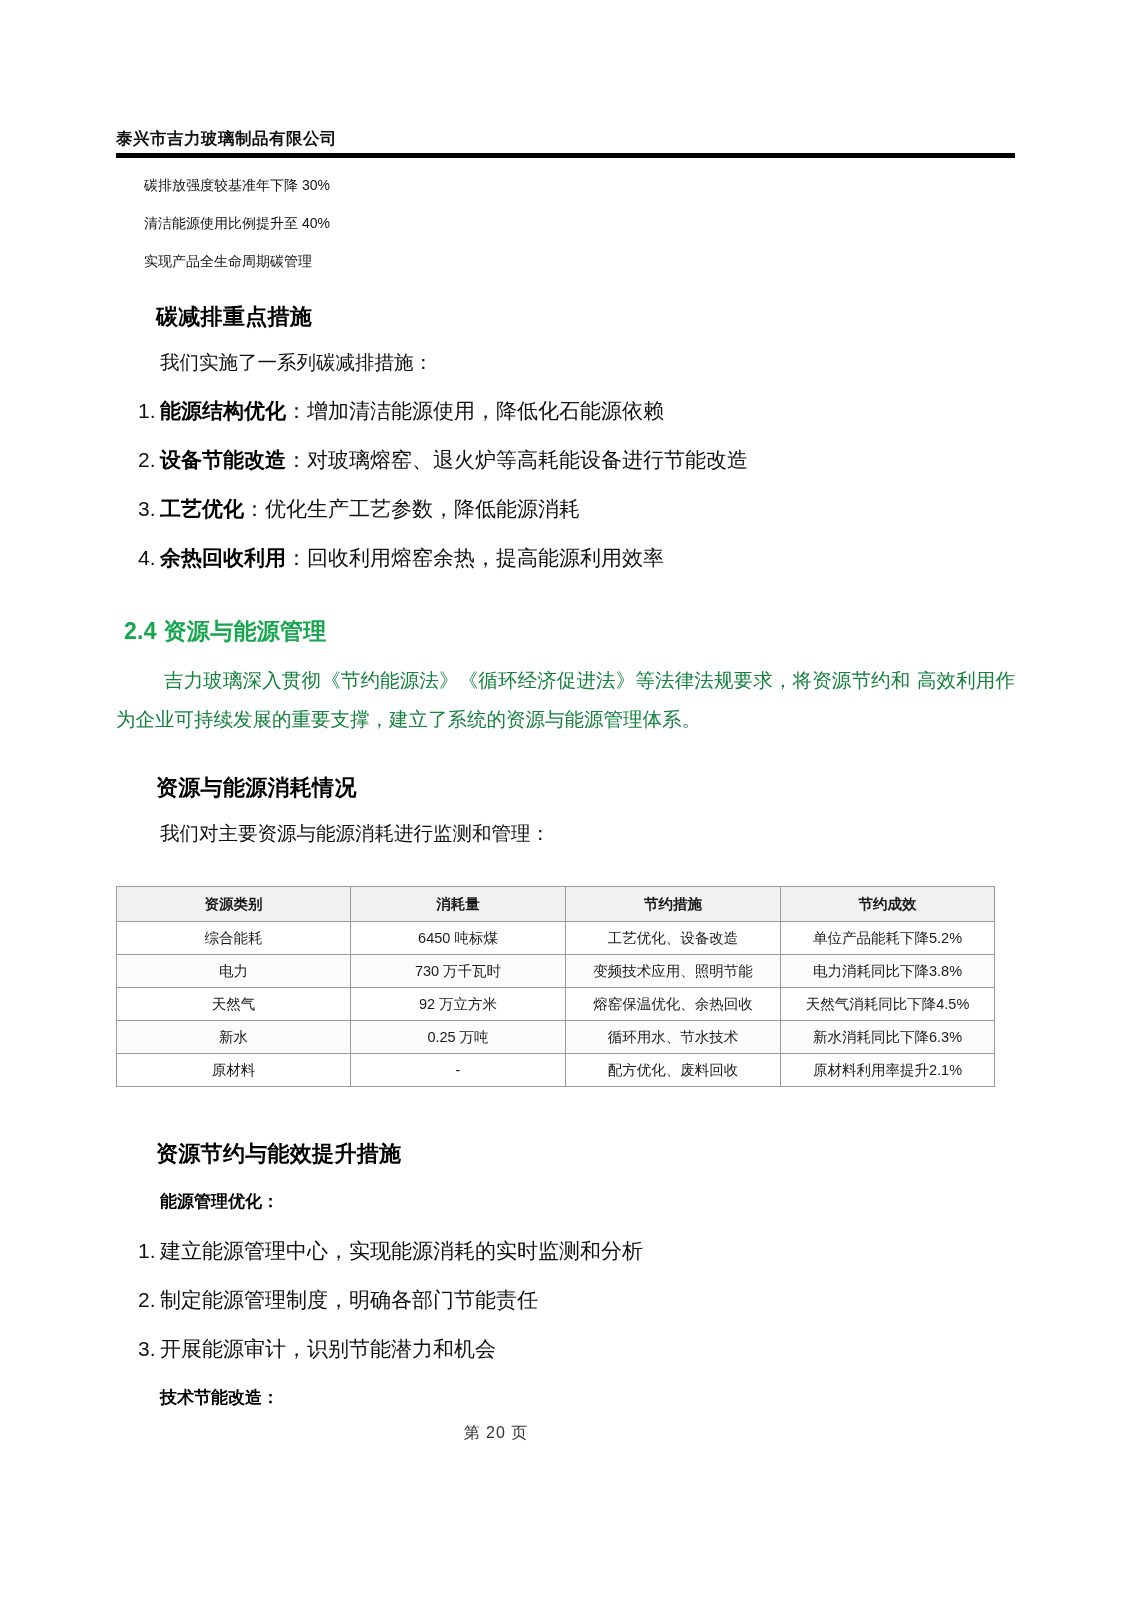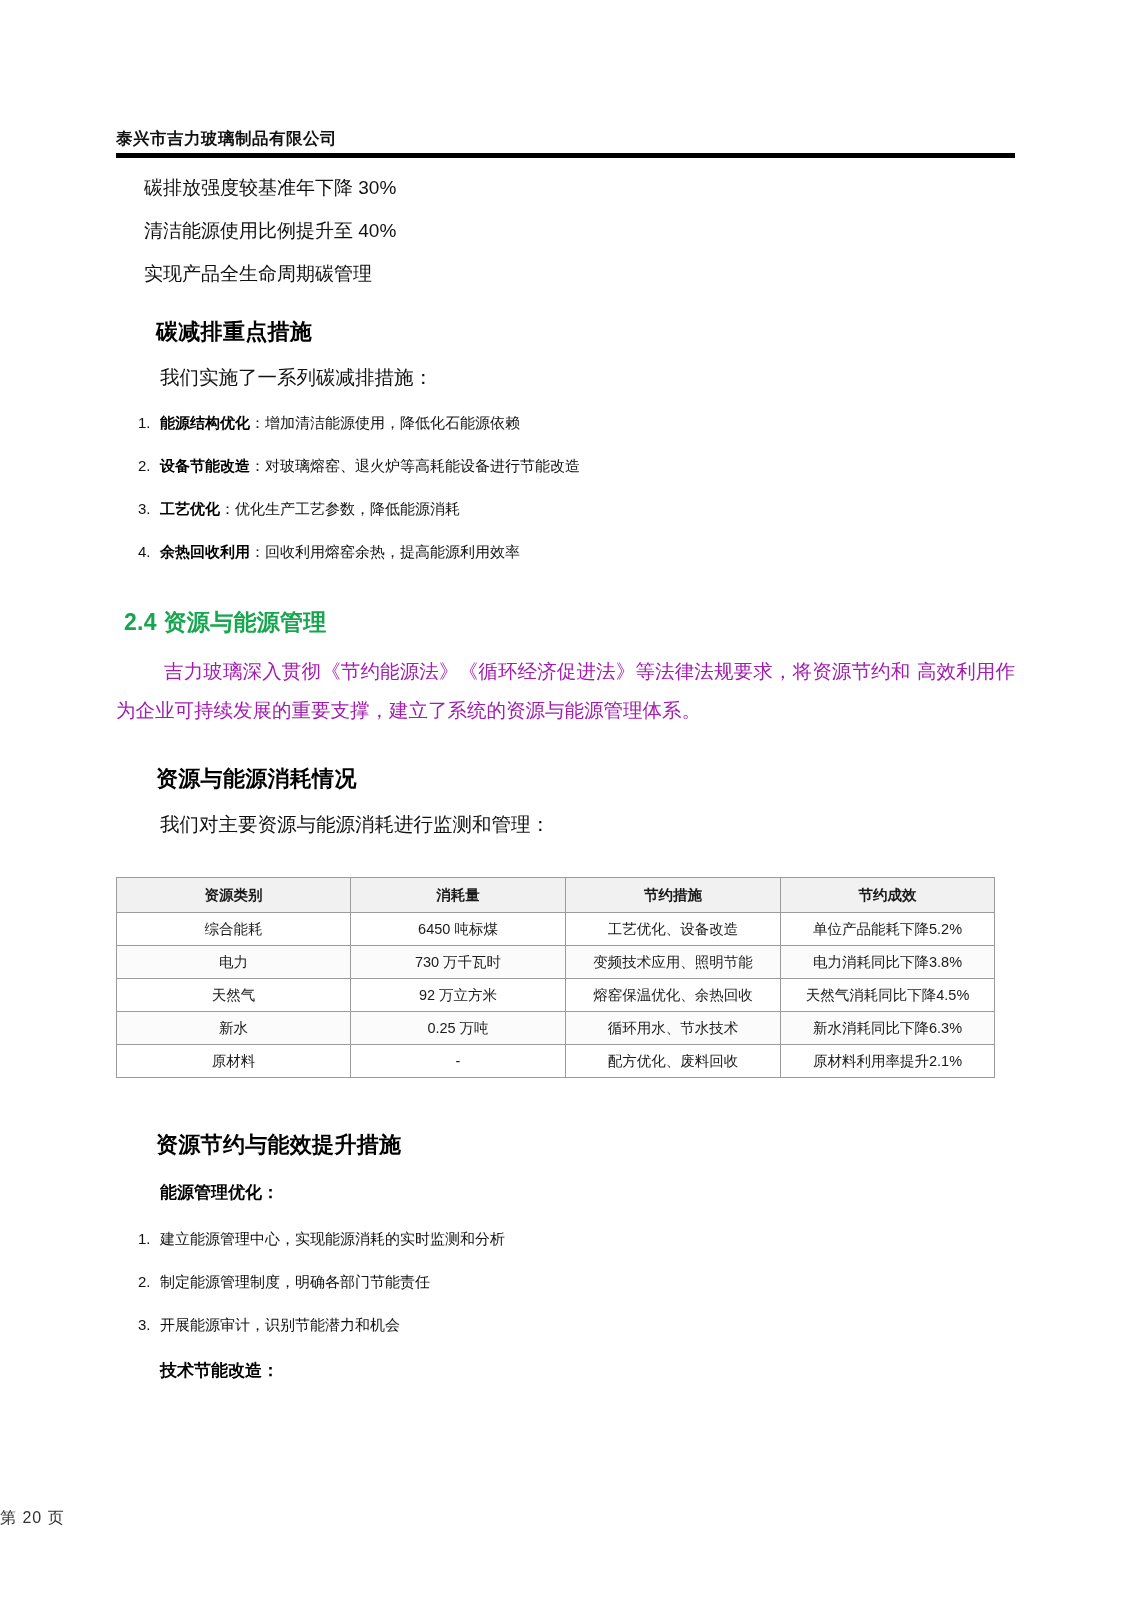--- a/index.html
+++ b/index.html
@@ -48,21 +48,21 @@
 
   
   .content {
     position: absolute;
     left: 116px;
     top: 166px;
     width: 899px;
   }
 
   .lead-line {
-    font-size: 19px;
+    font-size: 14px;
     line-height: 1.0;
     color: #111111;
     margin: 0 0 0 28px;
     padding: 12px 0 12px 0;
     white-space: nowrap;
   }
 
   h2.sub-heading {
     font-size: 22px;
     font-weight: bold;
@@ -83,21 +83,21 @@
     font-size: 19.5px;
     line-height: 1.0;
     color: #111111;
     margin: 0 0 0 44px;
     padding: 13px 0;
   }
 
   p.para-justify {
     font-size: 19.5px;
     line-height: 2.0;
-    color: #a21caf;
+    color: #15803d;
     margin: 0;
     padding: 4px 0 0 0;
     text-indent: 48px;
     text-align: justify;
     text-justify: inter-ideograph;
     word-spacing: 1px;
   }
 
   p.bold-label {
     font-size: 17px;
@@ -106,21 +106,21 @@
     margin: 0 0 0 44px;
     padding: 13px 0;
   }
 
   ol.numbered {
     list-style: none;
     margin: 0;
     padding: 0 0 0 22px;
   }
   ol.numbered li {
-    font-size: 15px;
+    font-size: 21px;
     line-height: 1.0;
     color: #111111;
     padding: 14px 0;
     white-space: nowrap;
   }
   ol.numbered li .num {
     display: inline-block;
     min-width: 22px;
   }
   ol.numbered li .term {
@@ -160,22 +160,23 @@
   }
   table.res-table col.c1 { width: 234px; }
   table.res-table col.c2 { width: 215px; }
   table.res-table col.c3 { width: 215px; }
   table.res-table col.c4 { width: 214px; }
 
   
   .page-footer {
     position: absolute;
     left: 0;
-    top: 1508px;
+    top: 1423px;
     width: 992px;
+    text-align: center;
   }
   .page-footer .pageno {
     font-size: 16px;
     color: #333333;
     letter-spacing: 1px;
   }
 </style>
 </head>
 <body>
 

